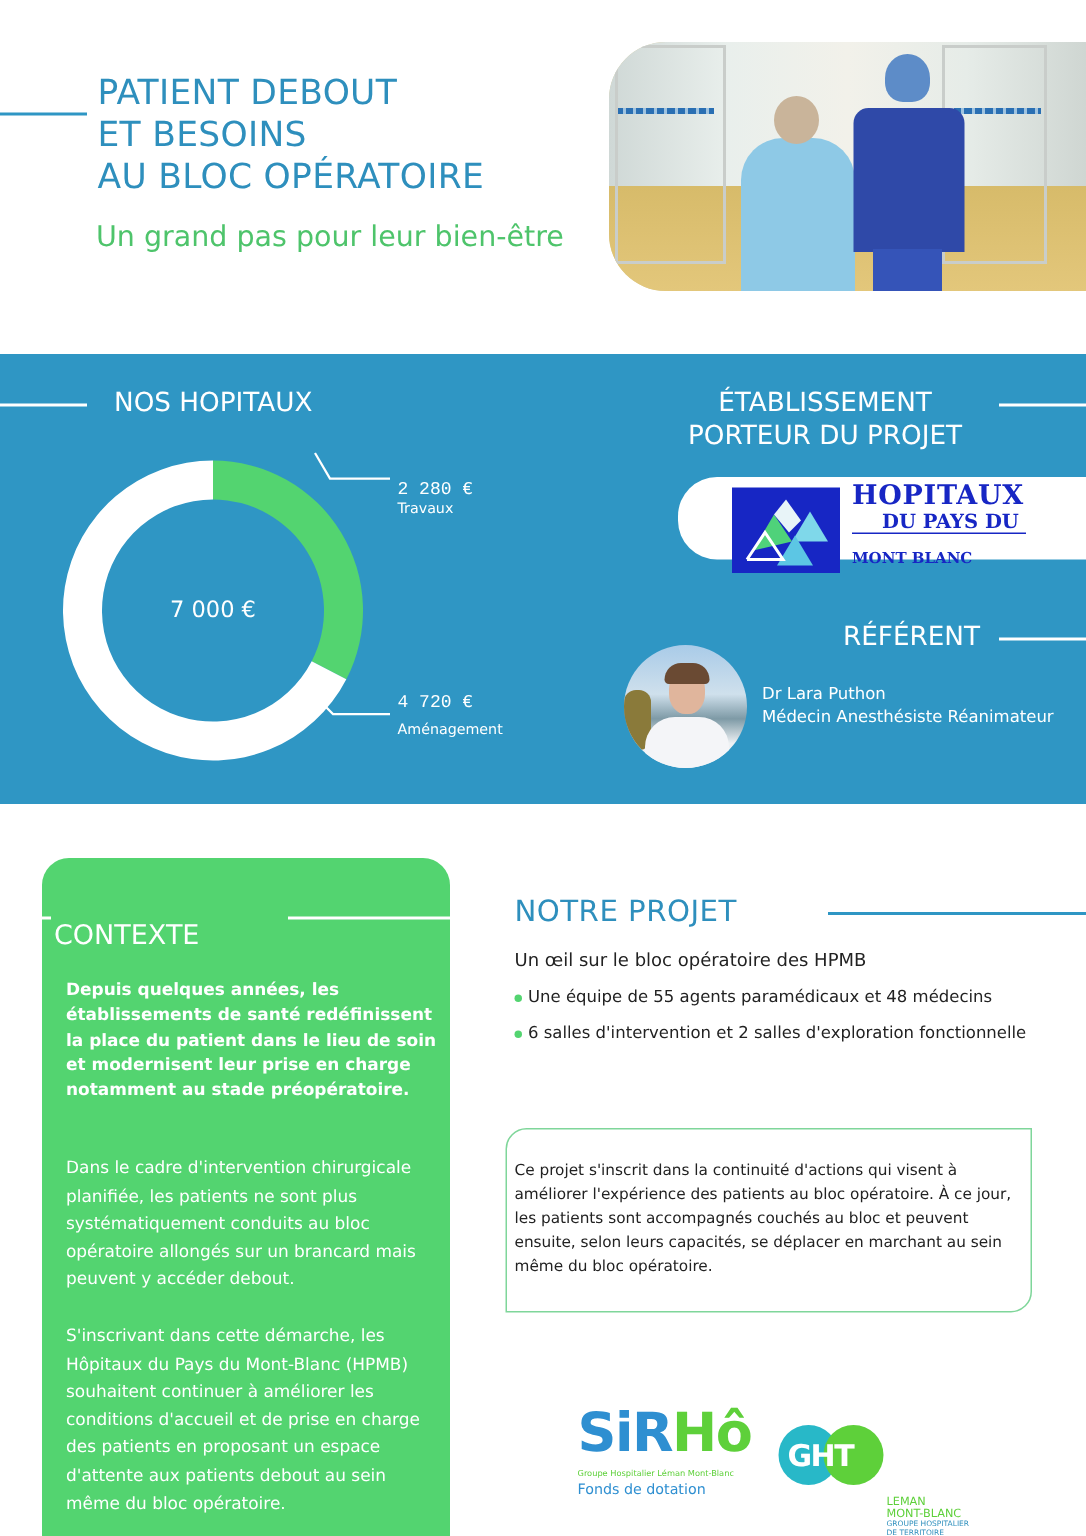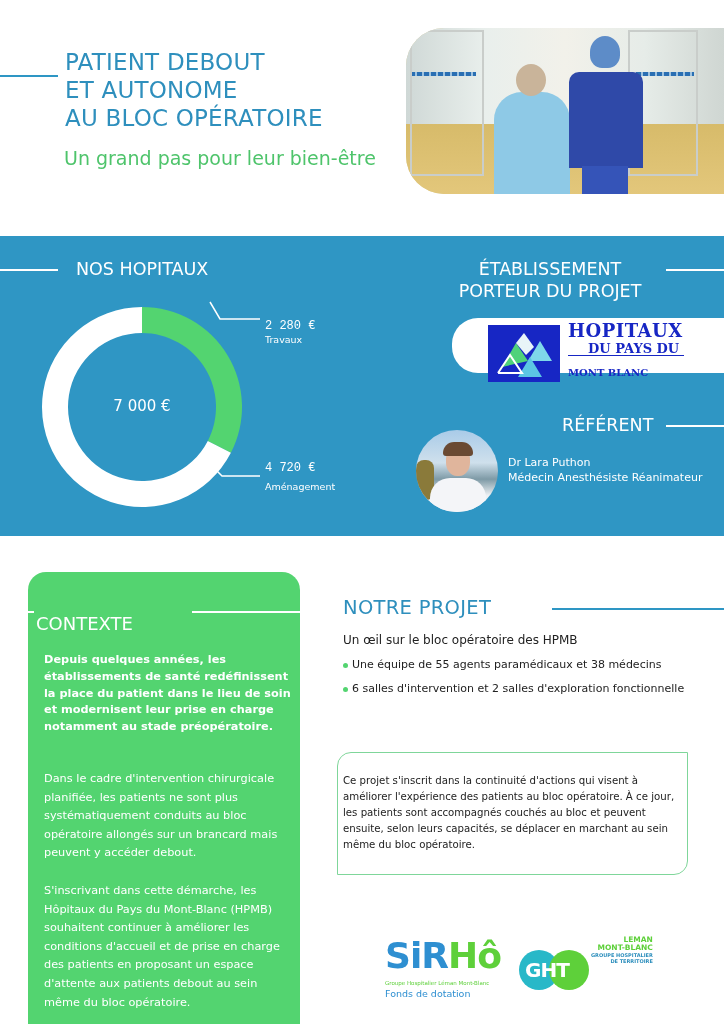--- a/index.html
+++ b/index.html
@@ -69,30 +69,30 @@
   .sirho { position: absolute; left: 385px; top: 938px; }
   .sirho .big { position: absolute; left: 0; top: 0; font-size: 36px; font-weight: bold; letter-spacing: -1px; line-height: 1; white-space: nowrap; }
   .sirho .big .s { color: #2e8fd1; }
   .sirho .big .h { color: #5ed03a; }
   .sirho .small { position: absolute; left: 0; top: 42px; font-size: 5.5px; color: #5ed03a; white-space: nowrap; }
   .sirho .fonds { position: absolute; left: 0; top: 50px; font-size: 9.5px; color: #2e8fd1; white-space: nowrap; }
   .ght { position: absolute; left: 519px; top: 950px; width: 75px; height: 40px; }
   .ght .c1 { position: absolute; left: 0; top: 0; width: 40px; height: 40px; border-radius: 50%; background: #28b8c8; }
   .ght .c2 { position: absolute; left: 30px; top: 0; width: 40px; height: 40px; border-radius: 50%; background: #5ed03a; }
   .ght .t { position: absolute; left: 6px; top: 8px; color: #fff; font-weight: bold; font-size: 20px; letter-spacing: -1px; }
-  .ght-text { position: absolute; left: 591px; top: 936px; color: #5ed03a; font-size: 7.5px; line-height: 8px; font-weight: bold; text-align: right; }
+  .ght-text { position: absolute; left: 591px; top: 997px; color: #5ed03a; font-size: 7.5px; line-height: 8px; font-weight: normal; }
   .ght-text .sm { font-size: 5px; line-height: 6px; color: #2e8fbd; display: block; }
 </style>
 </head>
 <body>
 
 <div class="title-rule"></div>
 <h1 class="title">
   <span style="display:block">PATIENT DEBOUT</span>
-  <span style="display:block">ET AUTONOME</span>
+  <span style="display:block">ET BESOINS</span>
   <span style="display:block">AU BLOC OPÉRATOIRE</span>
 </h1>
 <div class="subtitle">Un grand pas pour leur bien-être</div>
 
 <div class="photo" title="Patient et soignant debout au bloc opératoire">
   <div class="wall"></div>
   <div class="floor"></div>
   <div class="stripe" style="left:4px;width:66px"></div>
   <div class="stripe" style="left:230px;width:58px"></div>
   <div class="door" style="left:4px;width:74px"></div>
@@ -163,21 +163,21 @@
 <div class="ctx-title">CONTEXTE</div>
 <div class="ctx-rule-r"></div>
 <p class="ctx-bold">Depuis quelques années, les établissements de santé redéfinissent la place du patient dans le lieu de soin et modernisent leur prise en charge notamment au stade préopératoire.</p>
 <p class="ctx-p" style="top:770px">Dans le cadre d'intervention chirurgicale planifiée, les patients ne sont plus systématiquement conduits au bloc opératoire allongés sur un brancard mais peuvent y accéder debout.</p>
 <p class="ctx-p" style="top:882px">S'inscrivant dans cette démarche, les Hôpitaux du Pays du Mont-Blanc (HPMB) souhaitent continuer à améliorer les conditions d'accueil et de prise en charge des patients en proposant un espace d'attente aux patients debout au sein même du bloc opératoire.</p>
 
 <div class="proj-title">NOTRE PROJET</div>
 <div class="proj-rule"></div>
 <div class="proj-sub">Un œil sur le bloc opératoire des HPMB</div>
 <ul class="proj-list">
-  <li><span class="dot"></span><span>Une équipe de 55 agents paramédicaux et 38 médecins</span></li>
+  <li><span class="dot"></span><span>Une équipe de 55 agents paramédicaux et 48 médecins</span></li>
   <li><span class="dot"></span><span>6 salles d'intervention et 2 salles d'exploration fonctionnelle</span></li>
 </ul>
 
 <div class="note"></div>
 <p class="note-text">Ce projet s'inscrit dans la continuité d'actions qui visent à améliorer l'expérience des patients au bloc opératoire. À ce jour, les patients sont accompagnés couchés au bloc et peuvent ensuite, selon leurs capacités, se déplacer en marchant au sein même du bloc opératoire.</p>
 
 <div class="sirho">
   <div class="big"><span class="s">SiR</span><span class="h">Hô</span></div>
   <div class="small">Groupe Hospitalier Léman Mont-Blanc</div>
   <div class="fonds">Fonds de dotation</div>

